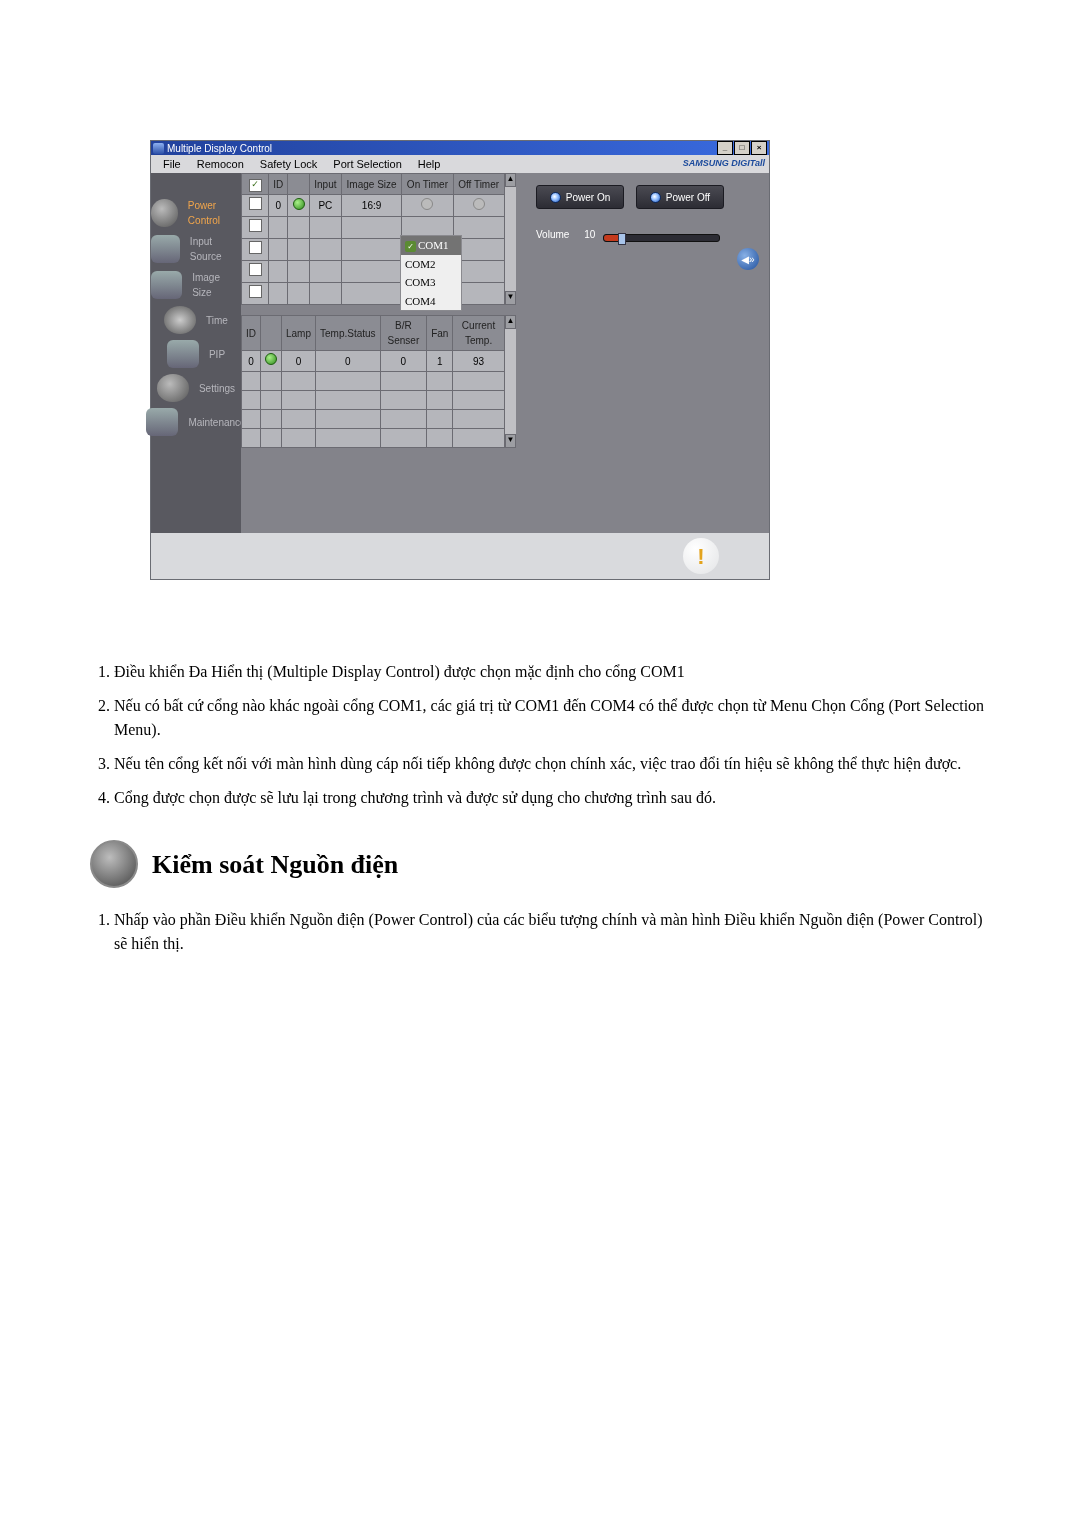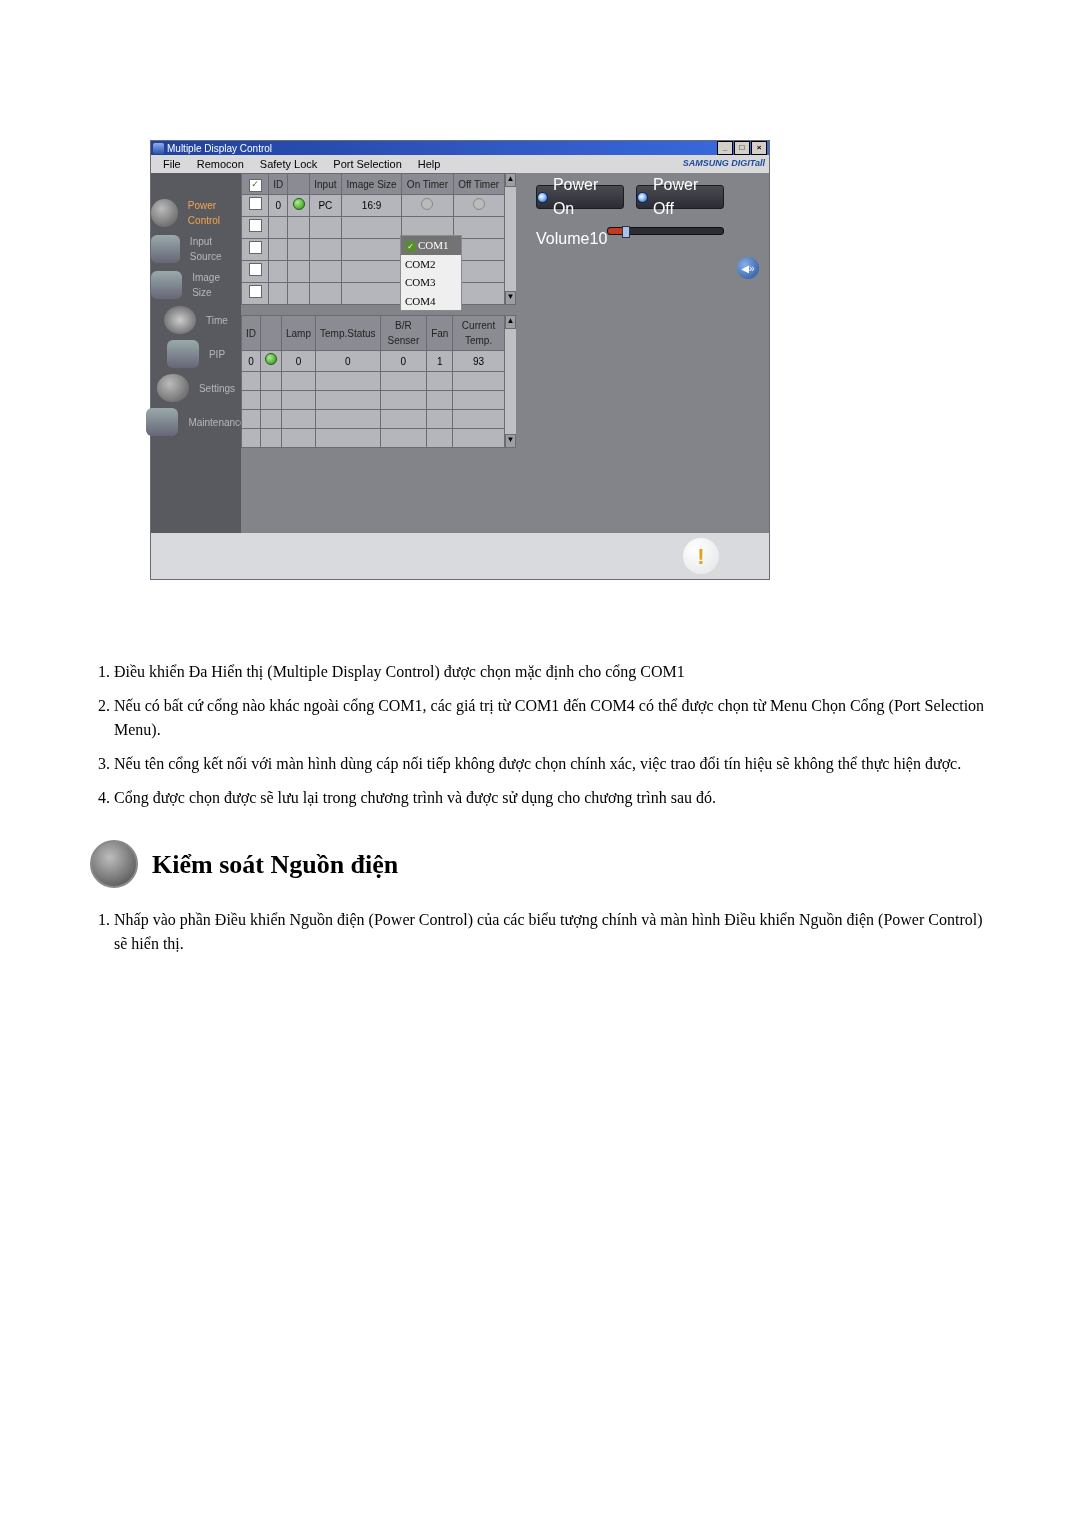--- a/index.html
+++ b/index.html
@@ -174,31 +174,31 @@
   .grid .dot.g { background:radial-gradient(circle at 35% 35%, #a8f088, #2f8a1d); border-color:#1e5d11;}
   .right {
     display:flex;flex-direction:column;
     padding:8px 10px 0 20px;
     gap:18px;
     flex:1;
   }
   .pwrbtn {
     width:86px;height:22px;
     background:linear-gradient(#4a4a52,#2c2c34);
-    color:#fff;font-size:16px;
+    color:#fff;font-size:10px;
     display:flex;align-items:center;justify-content:center;gap:5px;
     border:1px solid #1b1b22;
     border-radius:3px;
   }
   .pwrbtn .rad {
     width:9px;height:9px;border-radius:50%;
     background:radial-gradient(circle at 40% 40%, #fff,#98c1ff 40%, #1a56c0);
     border:1px solid #0b2a63;
   }
-  .volrow { color:#fff; font-size:16px; display:flex; align-items:flex-start; }
+  .volrow { color:#fff; font-size:10px; display:flex; align-items:flex-end; gap:8px; }
   .slider {
     width:115px;height:6px;background:#2c2c34;
     position:relative;border:1px solid #111;border-radius:3px;
   }
   .slider .fill { position:absolute; left:0; top:0; bottom:0; width:12%; background:#c53a1c; border-radius:3px 0 0 3px;}
   .slider .thumb { position:absolute; left:12%; top:-2px; width:6px; height:10px; background:#a8c4ea; border:1px solid #334; }
   .spk {
     width:22px;height:22px;
     border-radius:50%;
     background:radial-gradient(circle at 35% 35%, #87b0e6, #1f4f9c);

